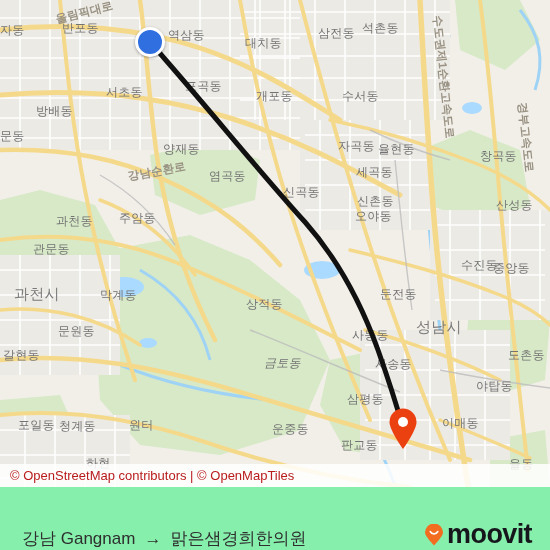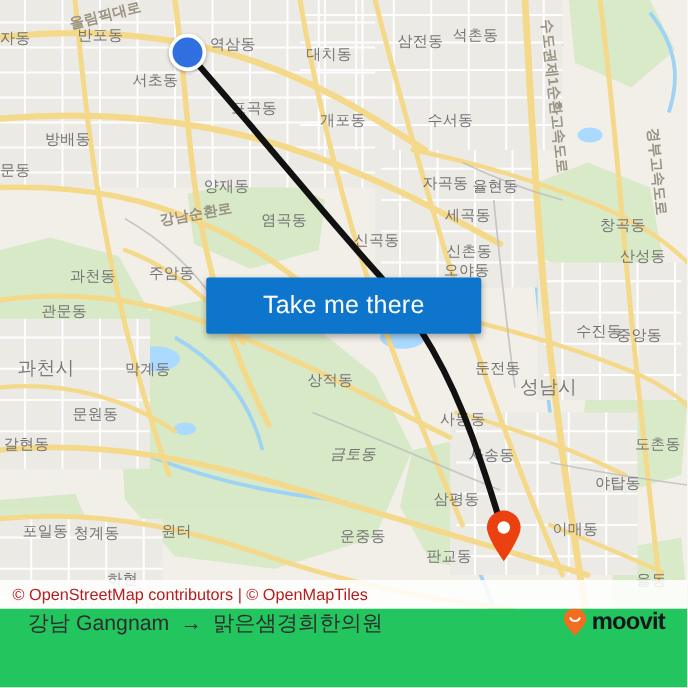--- a/index.html
+++ b/index.html
@@ -81,35 +81,35 @@
     font-size: 13px;
     color: #b91c1c;
     white-space: nowrap;
   }
 
   
   #footer {
     position: absolute;
     left: 0; top: 487px;
     width: 550px; height: 63px;
-    background: #22c55e;
-    display: flex; align-items: flex-start;
+    background: #86efac;
+    display: flex; align-items: flex-end;
     padding: 0 18px 0 22px;
   }
   #route-summary {
     display: flex; align-items: center; gap: 9px;
     font-size: 17px; color: #2e2e2e;
   }
   #arrow-icon { font-size: 17px; color: #2e2e2e; line-height: 1; }
   #brand-logo {
     margin-left: auto;
     display: flex; align-items: center; gap: 2px;
   }
   #brand-name {
-    font-size: 19px; font-weight: bold;
+    font-size: 27px; font-weight: bold;
     color: #16161c; letter-spacing: -.6px;
   }
 </style>
 </head>
 <body>
 
 <div id="app">
 
   <div id="map-area">
 
@@ -211,47 +211,47 @@
       </g>
     </svg>
 
     <div class="map-label road" style="left: 56px; top: 12px; transform: rotate(-14deg); transform-origin: left center;">올림픽대로</div>
       <div class="map-label town" style="left: 62px; top: 20px;">반포동</div>
       <div class="map-label town" style="left: 168px; top: 27px;">역삼동</div>
       <div class="map-label town" style="left: 245px; top: 35px;">대치동</div>
       <div class="map-label town" style="left: 318px; top: 25px;">삼전동</div>
       <div class="map-label town" style="left: 362px; top: 20px;">석촌동</div>
       <div class="map-label town" style="left: 0px; top: 22px;">자동</div>
-      <div class="map-label town" style="left: 106px; top: 56px; text-align: center;">서초동</div>
+      <div class="map-label town" style="left: 106px; top: 84px; text-align: center;">서초동</div>
       <div class="map-label town" style="left: 256px; top: 88px;">개포동</div>
       <div class="map-label town" style="left: 342px; top: 88px;">수서동</div>
       <div class="map-label town" style="left: 36px; top: 103px;">방배동</div>
       <div class="map-label town" style="left: 185px; top: 78px;">포곡동</div>
       <div class="map-label town" style="left: 0px; top: 128px;">문동</div>
       <div class="map-label town" style="left: 163px; top: 141px;">양재동</div>
       <div class="map-label town" style="left: 338px; top: 138px;">자곡동</div>
       <div class="map-label town" style="left: 378px; top: 141px;">율현동</div>
       <div class="map-label road" style="left: 128px; top: 169px; transform: rotate(-10deg); transform-origin: left center;">강남순환로</div>
       <div class="map-label town" style="left: 209px; top: 168px;">염곡동</div>
       <div class="map-label town" style="left: 356px; top: 164px;">세곡동</div>
       <div class="map-label town" style="left: 357px; top: 193px;">신촌동</div>
       <div class="map-label town" style="left: 283px; top: 184px;">신곡동</div>
       <div class="map-label town" style="left: 355px; top: 208px; text-align: center;">오야동</div>
-      <div class="map-label town" style="left: 480px; top: 172px;">창곡동</div>
+      <div class="map-label town" style="left: 480px; top: 148px;">창곡동</div>
       <div class="map-label town" style="left: 496px; top: 197px;">산성동</div>
       <div class="map-label town" style="left: 56px; top: 213px;">과천동</div>
       <div class="map-label town" style="left: 119px; top: 210px;">주암동</div>
       <div class="map-label town" style="left: 33px; top: 241px;">관문동</div>
       <div class="map-label town" style="left: 434px; top: 257px; margin-left: 27px;">수진동</div>
       <div class="map-label town" style="left: 493px; top: 260px;">중앙동</div>
       <div class="map-label city" style="left: 14px; top: 285px;">과천시</div>
       <div class="map-label town" style="left: 100px; top: 287px;">막계동</div>
       <div class="map-label town" style="left: 246px; top: 296px;">상적동</div>
       <div class="map-label town" style="left: 380px; top: 286px;">둔전동</div>
-      <div class="map-label city" style="left: 416px; top: 300px; text-align: center;">성남시</div>
+      <div class="map-label city" style="left: 416px; top: 318px; text-align: center;">성남시</div>
       <div class="map-label town" style="left: 58px; top: 323px;">문원동</div>
       <div class="map-label town" style="left: 352px; top: 327px;">사동동</div>
       <div class="map-label town" style="left: 508px; top: 347px;">도촌동</div>
       <div class="map-label town" style="left: 3px; top: 347px;">갈현동</div>
       <div class="map-label town" style="left: 264px; top: 355px; font-style: italic;">금토동</div>
       <div class="map-label town" style="left: 375px; top: 356px;">사송동</div>
       <div class="map-label town" style="left: 476px; top: 378px;">야탑동</div>
       <div class="map-label town" style="left: 18px; top: 417px;">포일동</div>
       <div class="map-label town" style="left: 59px; top: 418px;">청계동</div>
       <div class="map-label town" style="left: 129px; top: 417px;">원터</div>
@@ -269,23 +269,20 @@
 
     <div id="origin-marker" style="left:135px; top:27px;"></div>
 
     <div id="dest-marker" style="left:388px; top:408px;">
       <svg width="30" height="42" viewBox="0 0 30 42">
         <path d="M15 41 C15 41 28.5 22.5 28.5 14 A13.5 13.5 0 1 0 1.5 14 C1.5 22.5 15 41 15 41 Z" fill="#eb4111"></path>
         <circle cx="15" cy="14" r="5" fill="#ffffff"></circle>
       </svg>
     </div>
 
-    <button id="cta-button">
-      <span>Take me there</span>
-    </button>
 
     <div id="attribution">
       <span>© OpenStreetMap contributors | © OpenMapTiles</span>
     </div>
   </div>
 
   <div id="footer">
     <div id="route-summary">
       <span>강남 Gangnam</span>
       <span id="arrow-icon">→</span>

